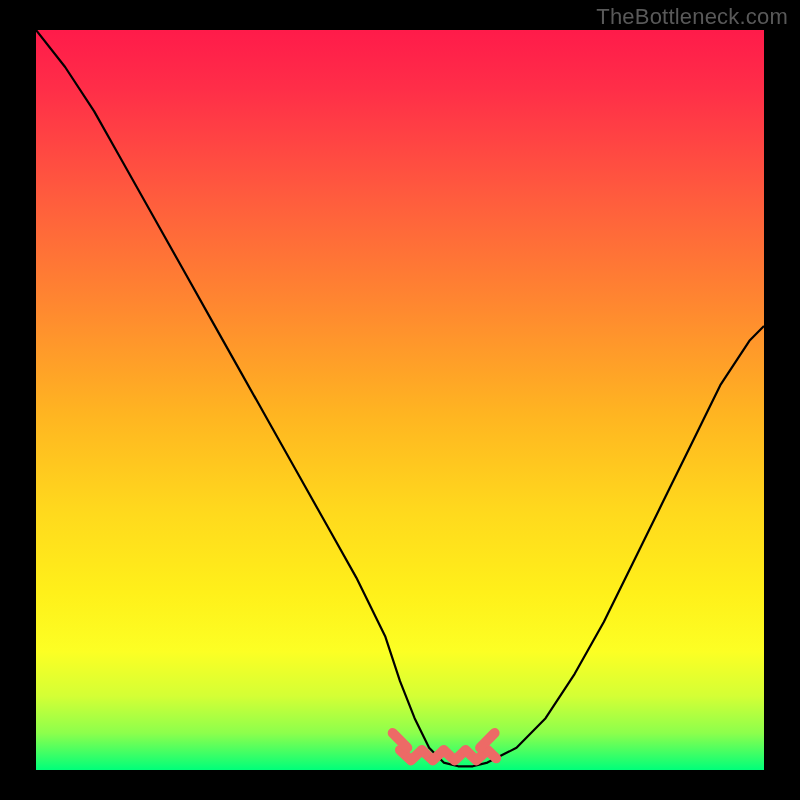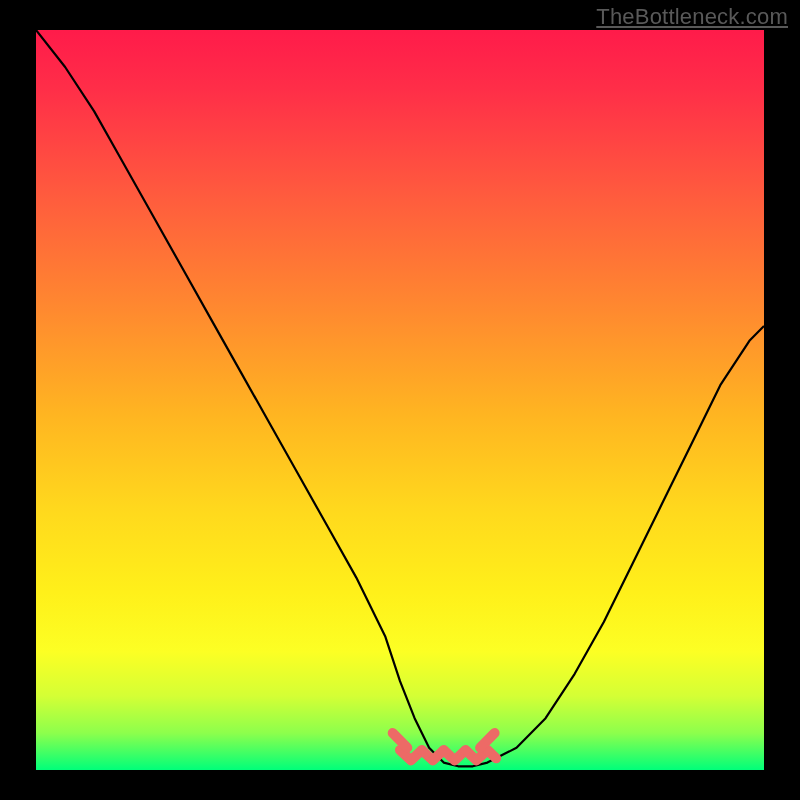--- a/index.html
+++ b/index.html
@@ -19,21 +19,20 @@
   }
   .watermark {
     position: absolute;
     top: 4px;
     right: 12px;
     color: #595959;
     font-size: 22px;
     font-weight: 500;
     letter-spacing: 0.2px;
     z-index: 50;
-    text-decoration: underline;
   }
   .plot-area {
     position: absolute;
     left: 36px;
     top: 30px;
     width: 728px;
     height: 740px;
     overflow: hidden;
   }
   .gradient {

